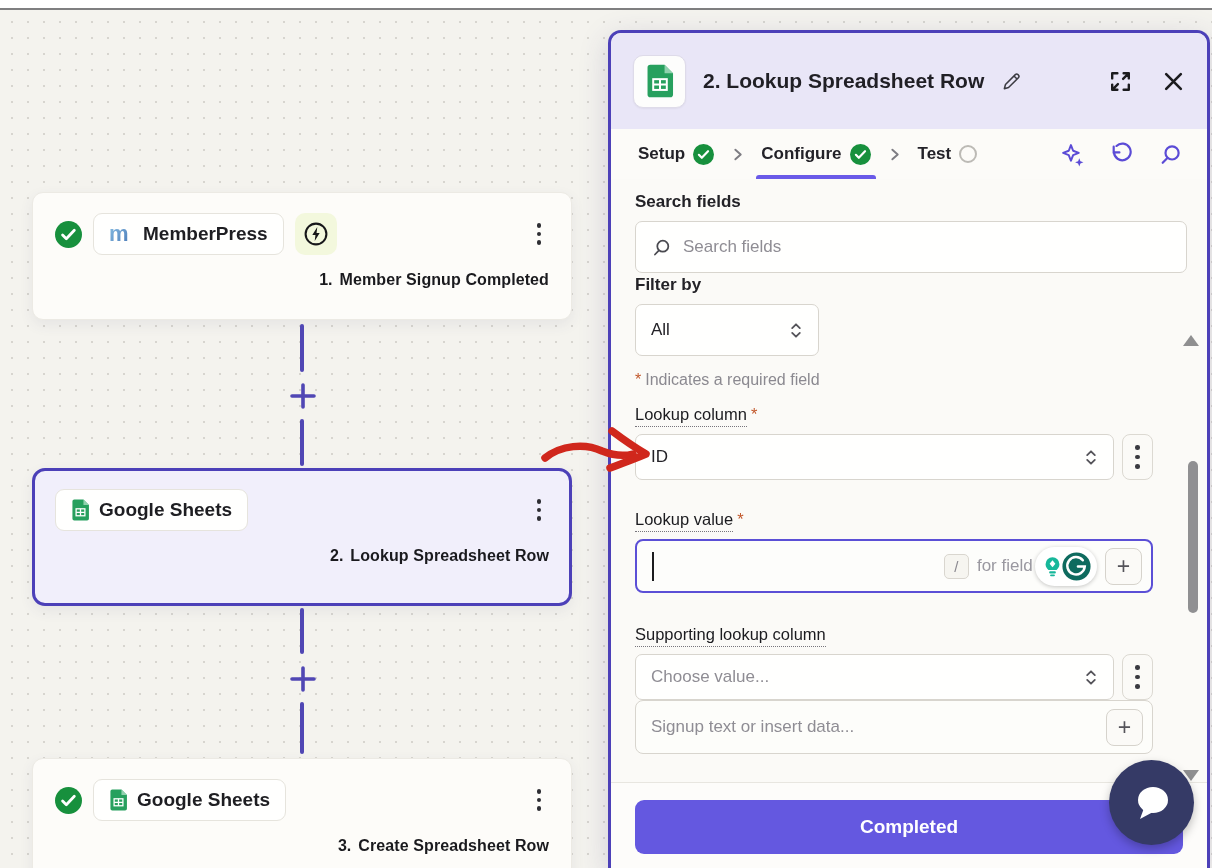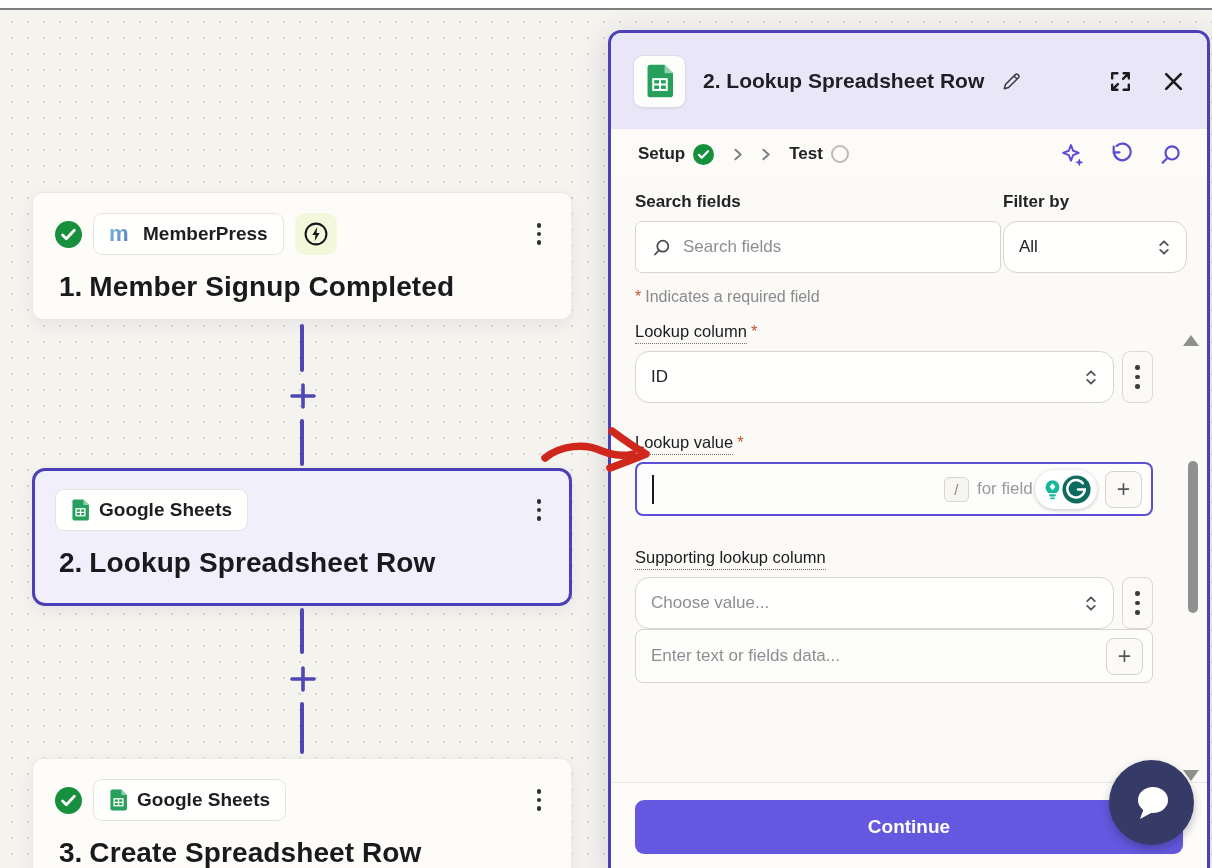--- a/index.html
+++ b/index.html
@@ -41,21 +41,21 @@
   }
   .trigger-badge {
     width:42px; height:42px; border-radius:10px; background:#f3f8dd;
     display:flex; align-items:center; justify-content:center;
   }
   .kebab {
     margin-left:auto; display:flex; flex-direction:column; gap:4px;
     padding:6px 8px; cursor:pointer;
   }
   .kebab i { width:4.5px; height:4.5px; border-radius:50%; background:#2e2e33; }
-  .step-title { margin-top:16px; font-size:28px; color:#1a1a1e; padding-left:4px; }
+  .step-title { margin-top:16px; font-size:16px; color:#1a1a1e; padding-left:4px;text-align:right; }
   .step-title b { font-weight:bold; margin-right:7px; }
   .step-title span.t { font-weight:600; letter-spacing:.1px; }
   .connector { position:absolute; left:300px; width:3.5px; background:#5047b4; border-radius:2px; }
   .plus-btn {
     position:absolute; left:288px; width:30px; height:30px; cursor:pointer;
     display:flex; align-items:center; justify-content:center;
   }
   
   .panel {
     position:absolute; left:608px; top:30px; width:602px; height:838px;
@@ -84,48 +84,48 @@
   .tab { display:flex; align-items:center; gap:8px; height:50px; position:relative; padding:0 3px; cursor:pointer; }
   .tab .lbl { font-size:17px; font-weight:bold; color:#232228; }
   .tab.active::after {
     content:""; position:absolute; left:-2px; right:-2px; bottom:0; height:4.5px;
     background:#6a5ae8; border-radius:3px 3px 0 0;
   }
   .test-circle { width:18px; height:18px; border:2px solid #bcbab5; border-radius:50%; background:#fcfbf8; }
   .tab-tools { margin-left:auto; display:flex; align-items:center; gap:24px; }
   
   .panel-content { position:absolute; left:0; right:0; top:146px; bottom:86px; background:#fbfaf7; overflow:hidden; }
-  .searchrow { display:flex; gap:2px; padding:13px 20px 0 24px; }
+  .searchrow { display:flex; gap:2px; padding:13px 20px 0 24px;flex-direction:column; }
   .searchrow .col1 { flex:1; }
   .searchrow .col2 { width:184px; }
   .sec-label { font-size:17px; font-weight:bold; color:#232227; margin-bottom:9px; }
   .text-input {
     width:100%; height:52px; background:#fffffe; border:1px solid #d8d5ce;
     border-radius:7px; display:flex; align-items:center; gap:11px; padding:0 15px;
   }
   .text-input input {
     border:none; outline:none; background:transparent; flex:1;
     font-family:"Liberation Sans", sans-serif; font-size:17px; color:#232227;
   }
   .text-input input::placeholder { color:#8f8d94; }
   .selectbox {
-    height:52px; background:#fffffe; border:1px solid #d8d5ce; border-radius:14px;
+    height:52px; background:#fffffe; border:1px solid #d8d5ce; border-radius:7px;
     display:flex; align-items:center; justify-content:space-between;
     padding:0 14px 0 15px; font-size:17px; color:#232227; cursor:pointer;
   }
   .selectbox .ph { color:#8f8d94; }
   .req-note { margin:15px 24px 2px; font-size:16px; color:#8b8990; }
   .req-note .mark { color:#c2582c; margin-right:4px; }
   .fields { padding:0 54px 8px 24px; }
   .flabel-row { margin:26px 0 10px; font-size:16.5px; }
   .flabel-row.first { margin-top:16px; }
   .flabel { color:#1b1b1f; border-bottom:1.5px dotted #77757c; padding-bottom:2.5px; }
   .req-mark { color:#c2582c; margin-left:4px; }
   .ctl-row { display:flex; gap:8px; align-items:stretch; }
-  .ctl-row .selectbox { flex:1; height:52px; }
+  .ctl-row .selectbox { flex:1; height:46px; }
   .menu-btn {
     width:31px; border:1px solid #dcd9d2; border-radius:8px; background:transparent;
     display:flex; flex-direction:column; align-items:center; justify-content:center; gap:5px; cursor:pointer;
   }
   .menu-btn i { width:4.5px; height:4.5px; border-radius:50%; background:#3a3a40; }
   .value-input {
     height:54px; background:#fdfdfa; border:1px solid #d8d5ce; border-radius:8px;
     display:flex; align-items:center; padding:0 9px 0 15px; gap:8px;
   }
   .value-input.focused { border:2.5px solid #5b4fd6; background:#fdfdfb; }
@@ -326,20 +326,27 @@
     <div class="tab">
       <span class="lbl">Setup</span>
       <svg width="21" height="21" viewBox="0 0 26 26">
           <circle cx="13" cy="13" r="13" fill="#17903d"></circle>
           <path d="M7.3 13.4 l3.6 3.6 L18.6 9" stroke="#fff" stroke-width="2.7" fill="none" stroke-linecap="round" stroke-linejoin="round"></path>
         </svg>
     </div>
     <svg width="15" height="15" viewBox="0 0 14 14">
         <path d="M5 2.5 L10 7 L5 11.5" stroke="#7d7c82" stroke-width="1.8" fill="none" stroke-linecap="round" stroke-linejoin="round"></path>
       </svg>
+    <div class="tab active">
+      <span class="lbl">Configure</span>
+      <svg width="21" height="21" viewBox="0 0 26 26">
+          <circle cx="13" cy="13" r="13" fill="#17903d"></circle>
+          <path d="M7.3 13.4 l3.6 3.6 L18.6 9" stroke="#fff" stroke-width="2.7" fill="none" stroke-linecap="round" stroke-linejoin="round"></path>
+        </svg>
+    </div>
     <svg width="15" height="15" viewBox="0 0 14 14">
         <path d="M5 2.5 L10 7 L5 11.5" stroke="#7d7c82" stroke-width="1.8" fill="none" stroke-linecap="round" stroke-linejoin="round"></path>
       </svg>
     <div class="tab">
       <span class="lbl">Test</span>
       <div class="test-circle"></div>
     </div>
     <div class="tab-tools">
       <div class="iconbtn">
         <svg width="25" height="25" viewBox="0 0 24 24">
@@ -452,33 +459,33 @@
             </svg>
         </div>
         <div class="menu-btn">
             <i></i>
             <i></i>
             <i></i>
           </div>
       </div>
 
       <div class="value-input">
-        <span class="placeholder-text">Enter text or fields data...</span>
+        <span class="placeholder-text">Signup text or insert data...</span>
         <div class="vi-right">
           <div class="plus-sq">
               <span>+</span>
             </div>
         </div>
       </div>
 
     </div>
   </div>
 
   <div class="panel-footer">
-    <button class="continue-btn">Continue</button>
+    <button class="continue-btn">Completed</button>
   </div>
 
   <div class="sb-up"></div>
   <div class="sb-thumb"></div>
   <div class="sb-down"></div>
 </div>
 
 <svg class="annotation-arrow" width="135" height="72" viewBox="0 0 135 72">
   <path d="M12 40 C 28 27, 52 25, 69 33 C 79 37, 89 39, 100 36" stroke="#d0271c" stroke-width="7.5" fill="none" stroke-linecap="round"></path>
   <path d="M79 13 C 91 22, 101 29, 113 36 C 99 42, 87 46, 77 50" stroke="#d0271c" stroke-width="7.5" fill="none" stroke-linecap="round" stroke-linejoin="round"></path>

